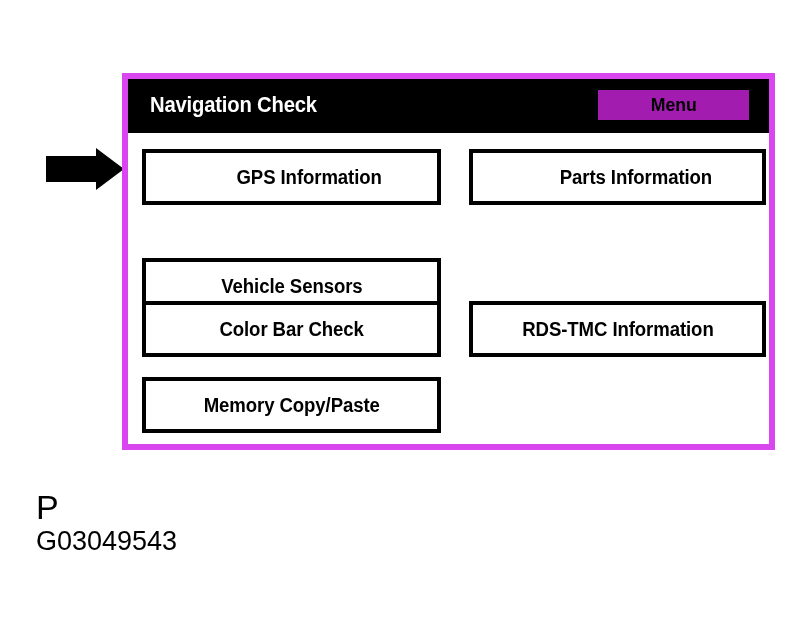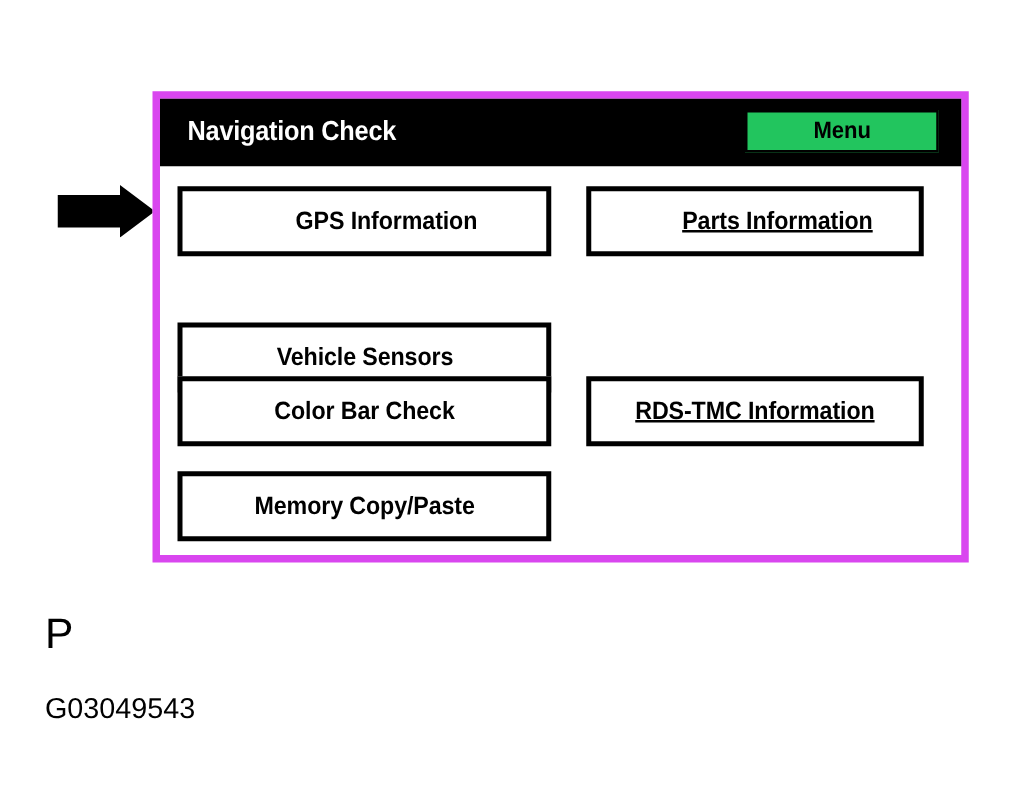--- a/index.html
+++ b/index.html
@@ -51,21 +51,21 @@
     line-height: 40px;
   }
 
   
   #menu-button {
     position: absolute;
     left: 468px;
     top: 9px;
     width: 155px;
     height: 34px;
-    background: #22c55e;
+    background: #a21caf;
     border: 2px solid #000000;
     box-sizing: border-box;
     display: flex;
     align-items: center;
     justify-content: center;
     cursor: pointer;
   }
   #menu-button .btn-label {
     color: #000000;
     font-size: 19px;
@@ -88,21 +88,21 @@
   .menu-btn .btn-label {
     color: #000000;
     font-size: 20px;
     font-weight: bold;
     letter-spacing: -0.1px;
     transform: scaleX(0.93);
     white-space: nowrap;
   }
 
   .col-left  { left: 14px;  width: 299px; }
-  .col-right { left: 341px; width: 270px; text-decoration: underline; }
+  .col-right { left: 341px; width: 297px; }
 
   .row-1 { top: 70px;  height: 56px; padding-left: 36px; }
   .row-2 { top: 145px; height: 56px; margin-top: 34px; }
   .row-3 { top: 222px; height: 56px; }
   .row-4 { top: 298px; height: 56px; }
 
   
   #pointer-arrow {
     position: absolute;
     left: 46px;
@@ -117,22 +117,22 @@
     left: 36px;
     top: 487px;
     color: #000000;
   }
   #caption-letter {
     font-size: 34px;
     line-height: 40px;
     font-weight: normal;
   }
   #caption-code {
-    margin-top: 25px;
-    font-size: 23px;
+    margin-top: 0;
+    font-size: 27px;
     line-height: 28px;
     font-weight: normal;
   }
 </style>
 </head>
 <body>
 
 <div id="pointer-arrow">
   <svg width="78" height="42" viewBox="0 0 78 42" xmlns="http://www.w3.org/2000/svg">
     <polygon points="0,8 50,8 50,0 78,21 50,42 50,34 0,34" fill="#000000"></polygon>

